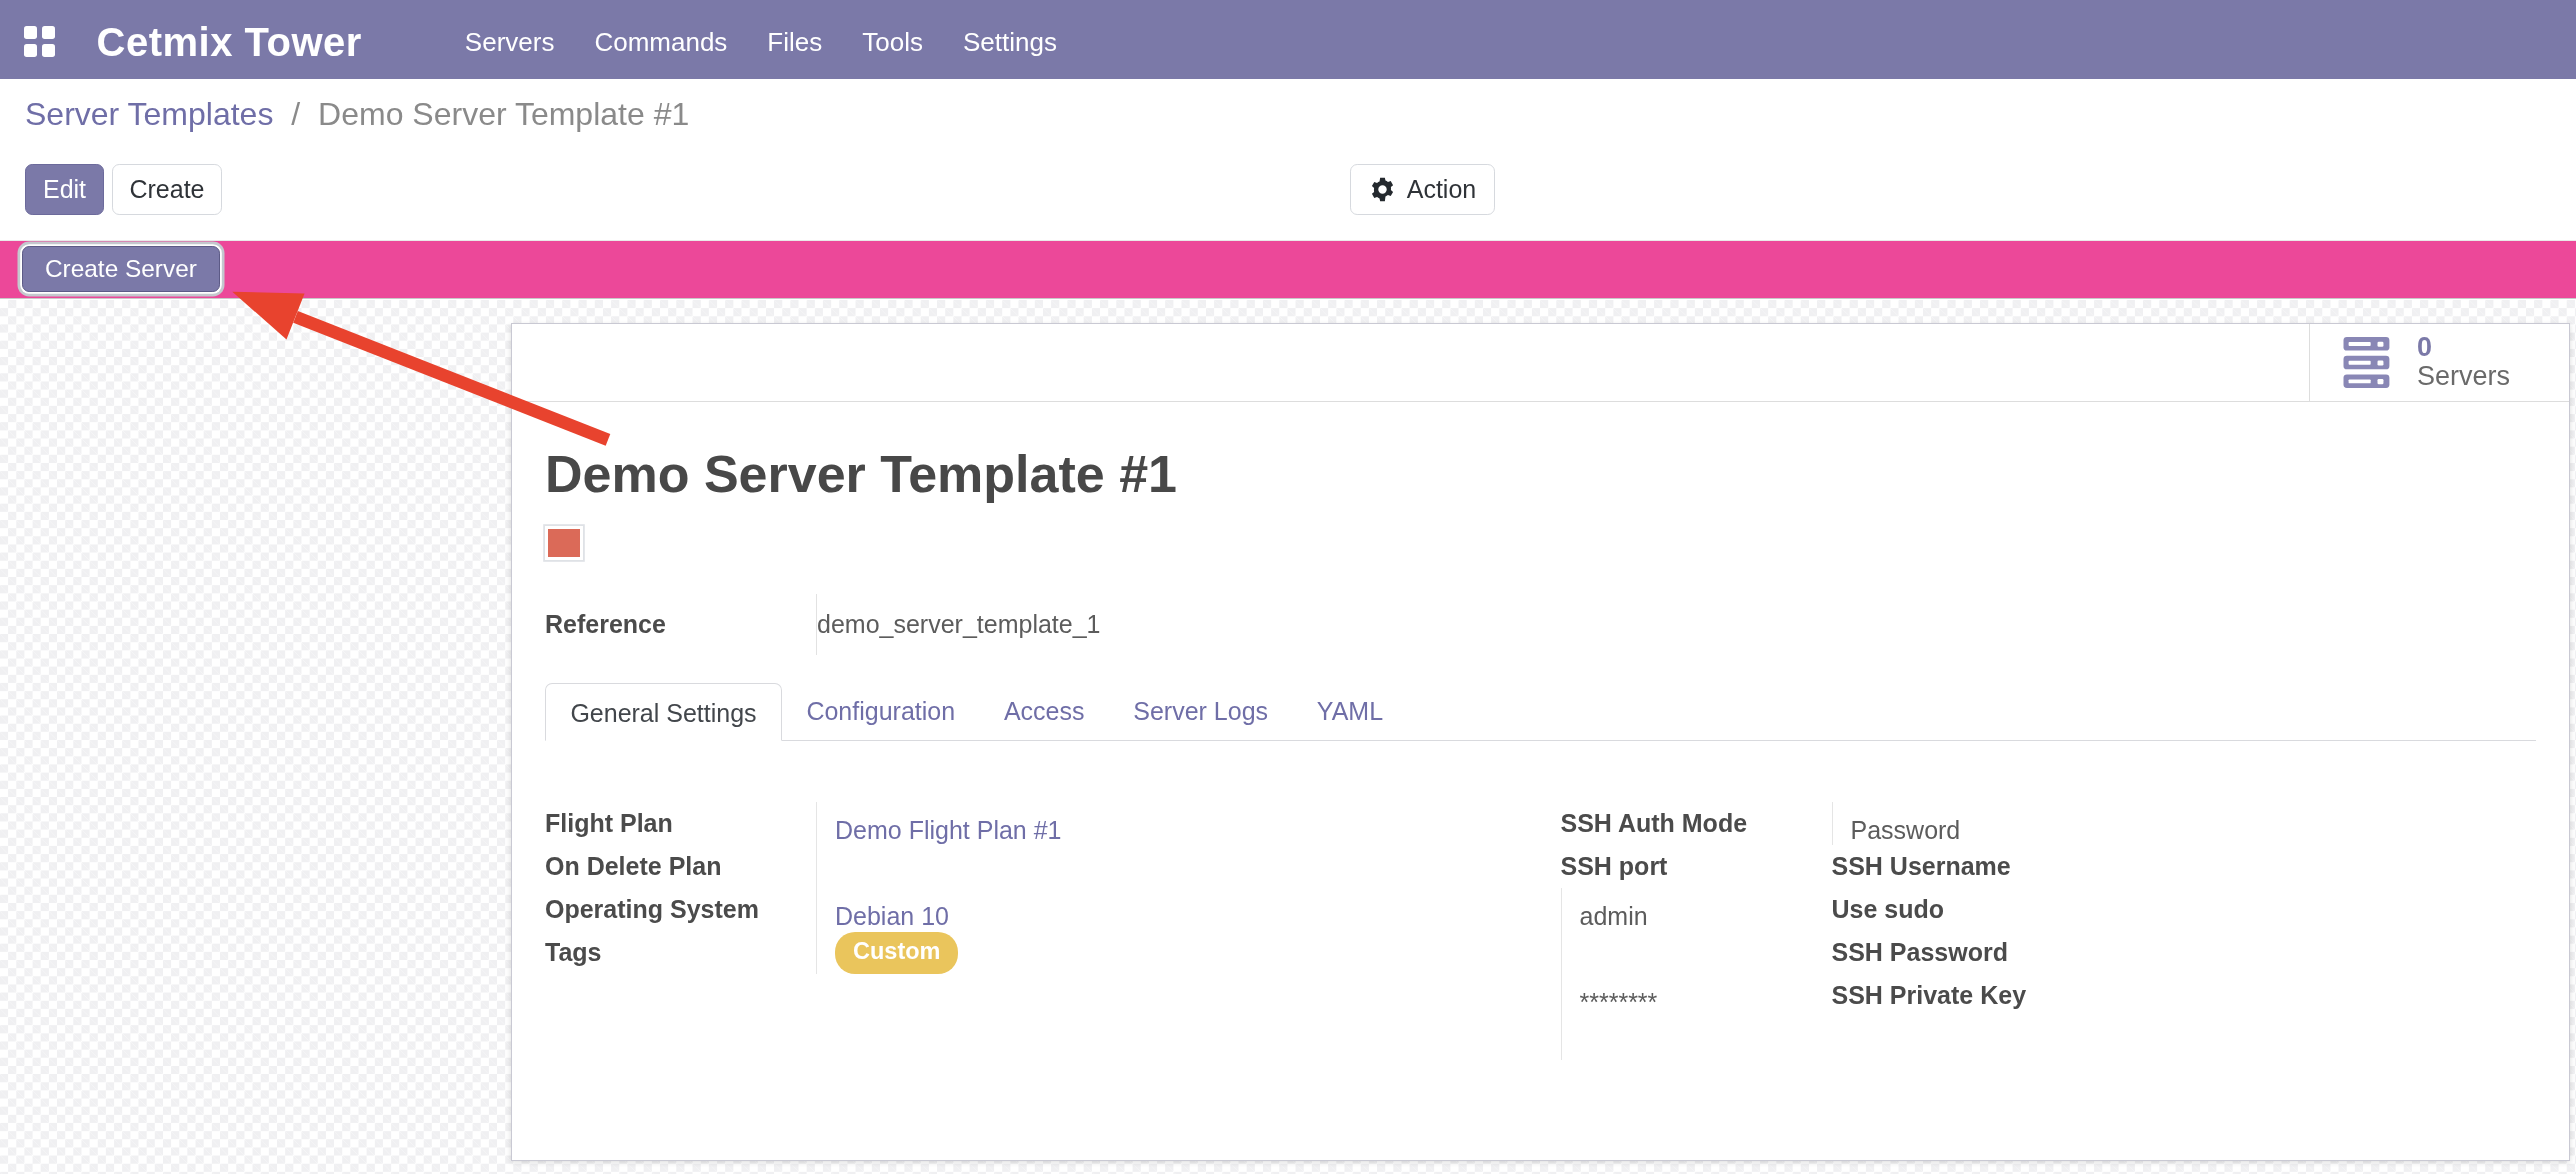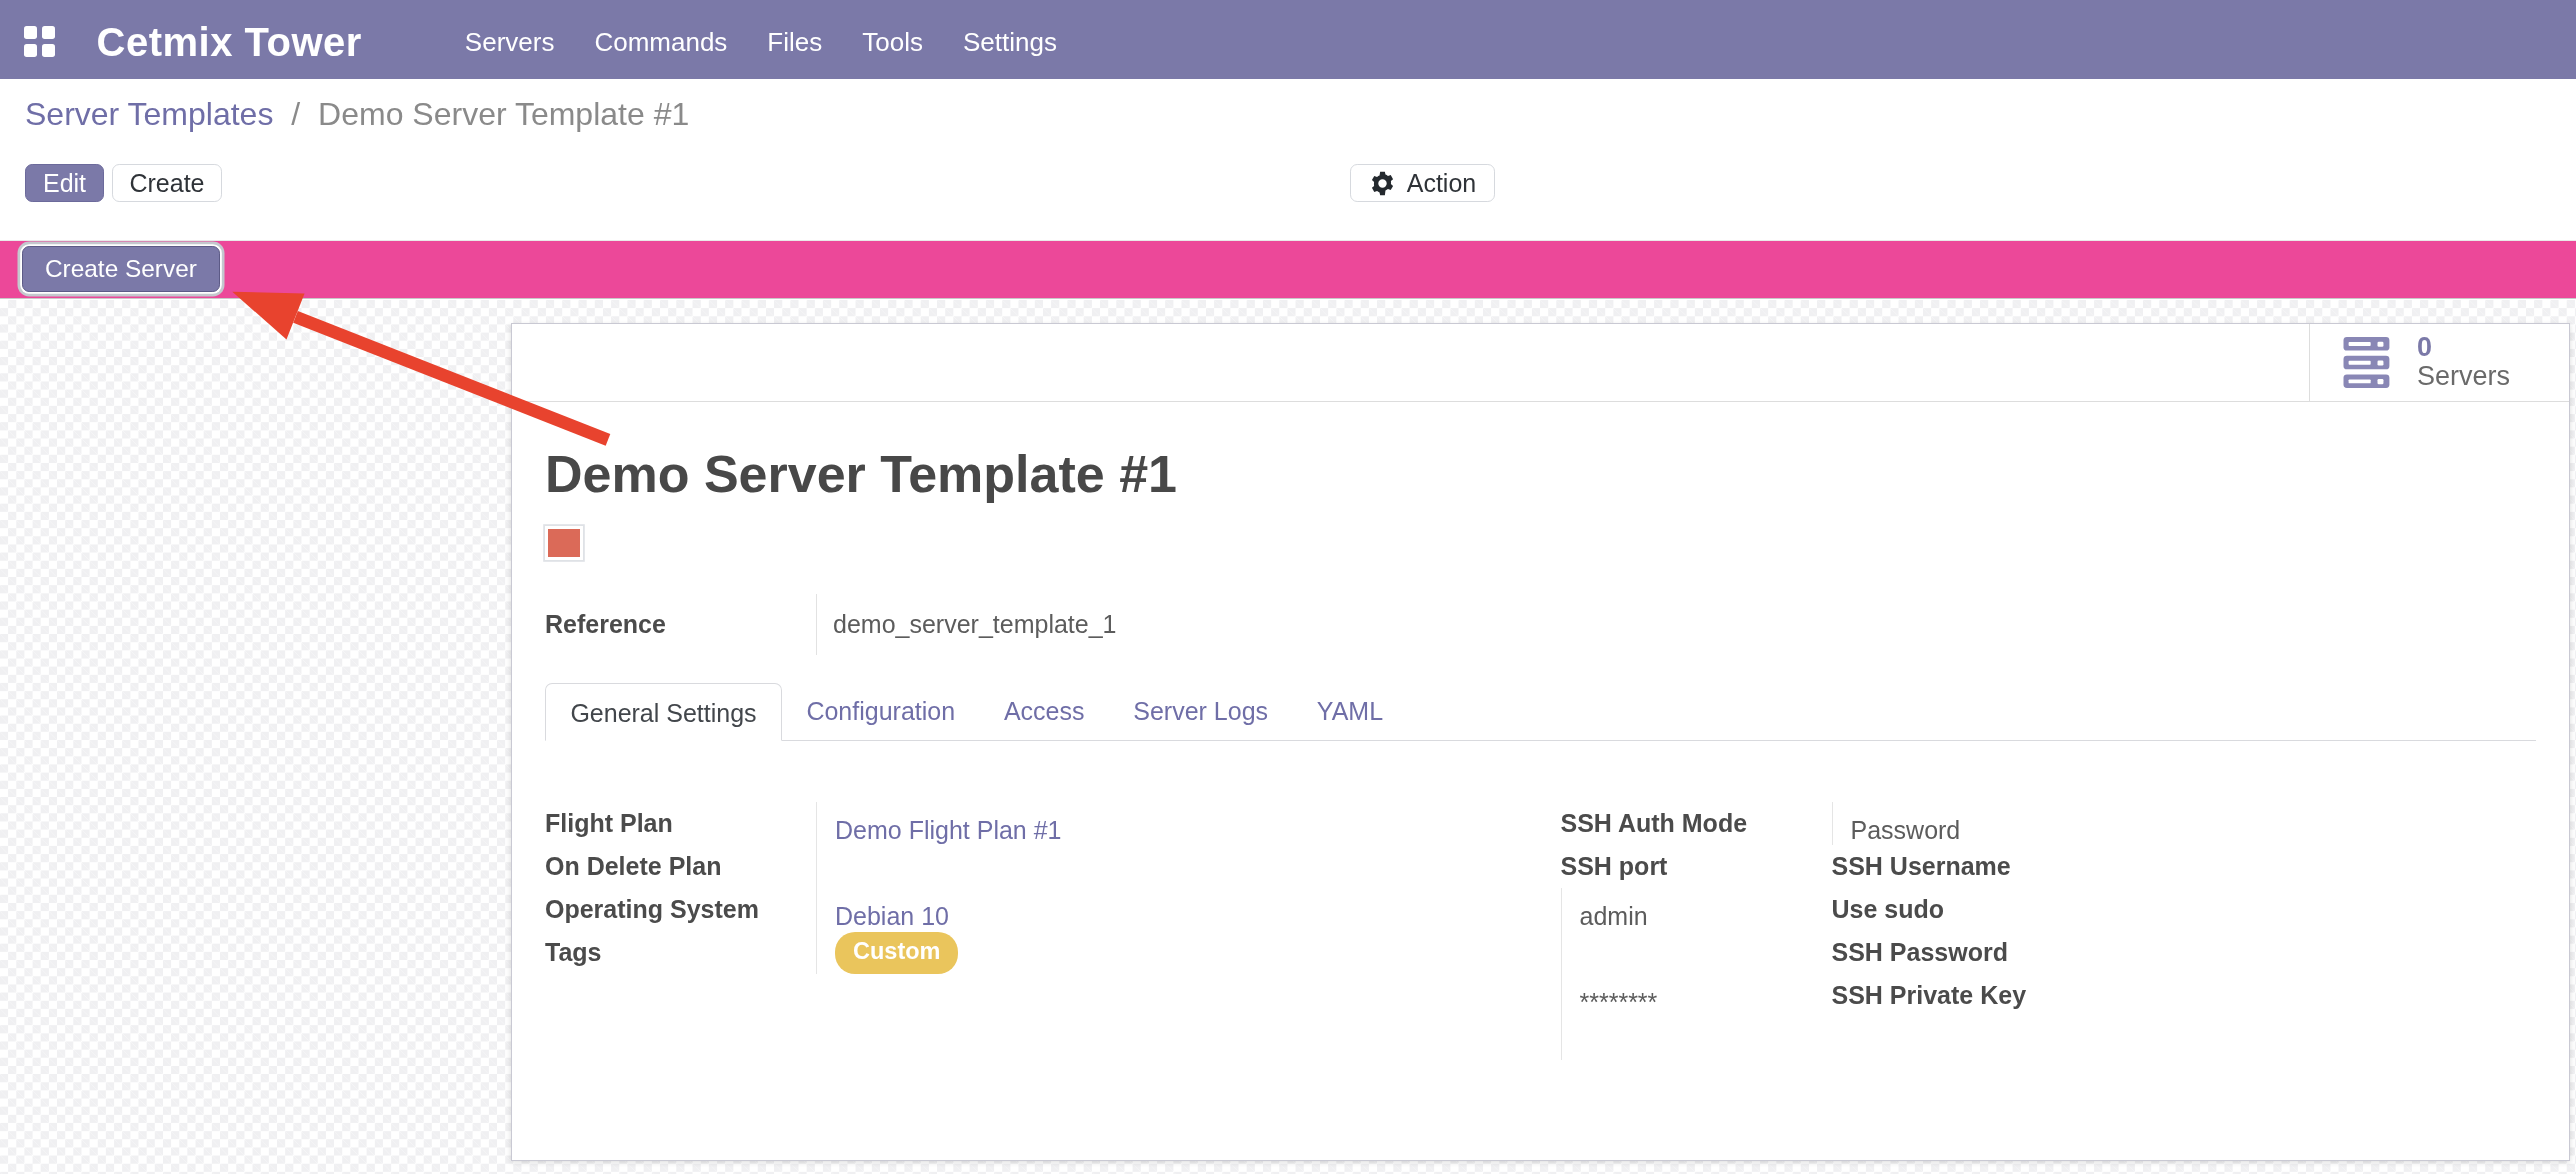--- a/index.html
+++ b/index.html
@@ -19,21 +19,21 @@
   .topmenu { margin-left:83px; display:flex; align-items:center; }
   .topmenu .nav-item { font-size:26px; padding:0 20px; cursor:pointer; white-space:nowrap; }
 
   
   .control-panel { position:absolute; top:79px; left:0; right:0; height:220px; background:#fff; }
   .breadcrumb { position:absolute; top:17px; left:25px; font-size:32px; color:#8a8a8a; white-space:nowrap; }
   .breadcrumb .crumb-link { color:#6f6ea7; cursor:pointer; }
   .breadcrumb .crumb-sep { color:#8a8a8a; padding:0 9px; }
   .breadcrumb .crumb-current { color:#8a8a8a; }
 
-  .btn { display:inline-flex; align-items:center; justify-content:center; height:38px; border-radius:7.2px;
+  .btn { display:inline-flex; align-items:center; justify-content:center; height:51px; border-radius:7.2px;
          font-size:25px; cursor:pointer; white-space:nowrap; }
   .btn-primary { background:#7b79a8; color:#fff; border:1.8px solid #6c6a9b; }
   .btn-default { background:#fff; color:#2f3338; border:1.8px solid #d6d9de; }
 
   .edit-btn   { position:absolute; top:85px; left:25px;  width:79px; }
   .create-btn { position:absolute; top:85px; left:112px; width:110px; }
   .action-btn { position:absolute; top:85px; left:1350px; width:145px; gap:11px; }
   .gear-svg { width:27px; height:27px; }
 
   .statusbar { position:absolute; left:0; right:0; bottom:0; height:59px;
@@ -66,21 +66,21 @@
   .stat-count { color:#7b79a8; font-weight:700; font-size:27px; }
   .stat-label { color:#6a6a6a; font-size:27px; }
 
   .sheet-body { padding:0 33px; }
   .record-title { margin-top:42px; font-size:52px; font-weight:700; color:#484848; white-space:nowrap; }
   .color-swatch { margin-top:22px; width:38px; height:34px; background:#db6a58;
     border:3.6px solid #fff; box-shadow:0 0 0 1.8px #dfe2e6; cursor:pointer; }
 
   .ref-row { margin-top:34px; display:flex; align-items:stretch; height:61px; }
   .ref-label { width:271px; display:flex; align-items:center; font-size:25px; font-weight:700; color:#4b4b4b; }
-  .ref-value { border-left:1.8px solid #e2e2e2; padding-left:16px; display:flex; align-items:center; font-size:25px; color:#5c5c5c; }
+  .ref-value { border-left:1.8px solid #e2e2e2; padding-left:0; display:flex; align-items:center; font-size:25px; color:#5c5c5c; }
 
   .tabs { margin-top:25px; display:flex; align-items:flex-end; border-bottom:1.8px solid #d9dade; height:61px; }
   .tab { font-size:25px; padding:0 24.4px; height:58px; line-height:58px; color:#6f6ea7; cursor:pointer; white-space:nowrap; }
   .tab.active { background:#fff; color:#42464b; border:1.8px solid #d9dade; border-bottom:1.8px solid #fff;
     margin-bottom:-1.8px; border-radius:7.2px 7.2px 0 0; cursor:default; }
 
   .tab-content { margin-top:61px; display:grid; grid-template-columns:1fr 1fr; column-gap:40px; }
   .field-group { display:grid; grid-template-columns:271px 1fr; align-content:start; }
   .field-label { height:43px; display:flex; align-items:center; font-size:25px; font-weight:700; color:#4b4b4b; white-space:nowrap; }
   .field-value { height:43px; border-left:1.8px solid #e5e5e5; padding-left:18px; display:flex; align-items:flex-end;

